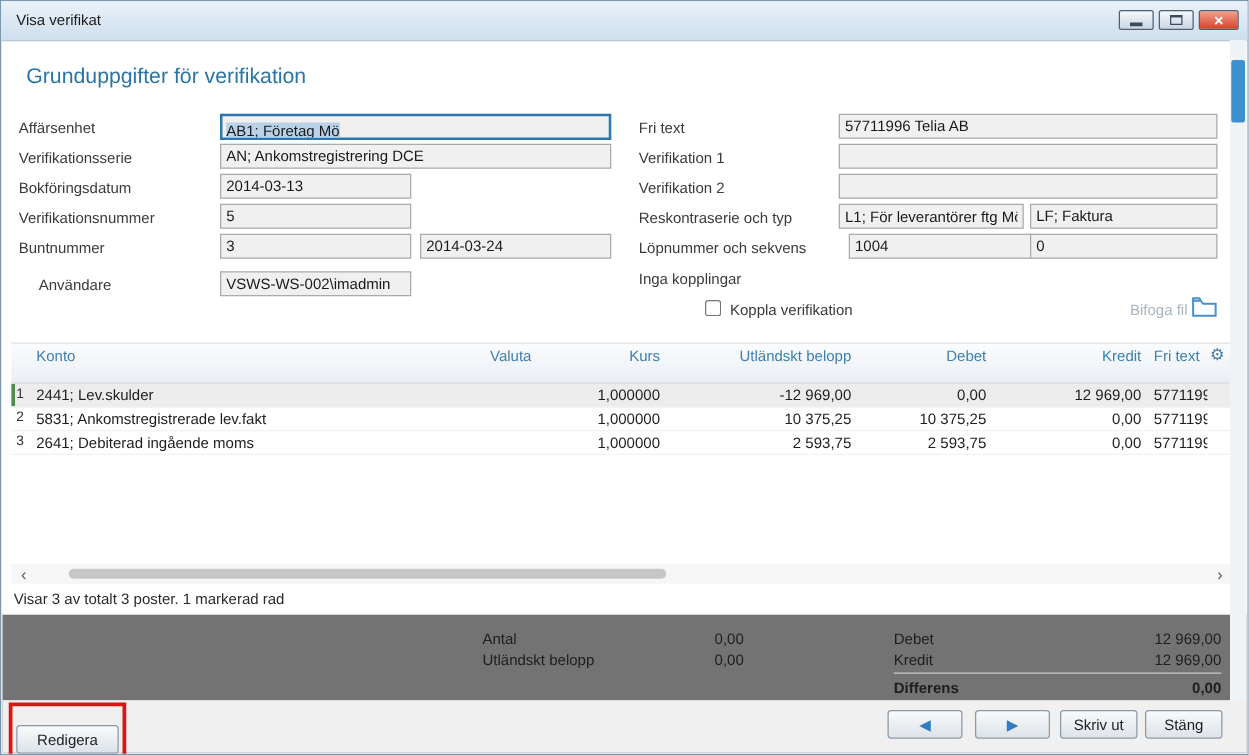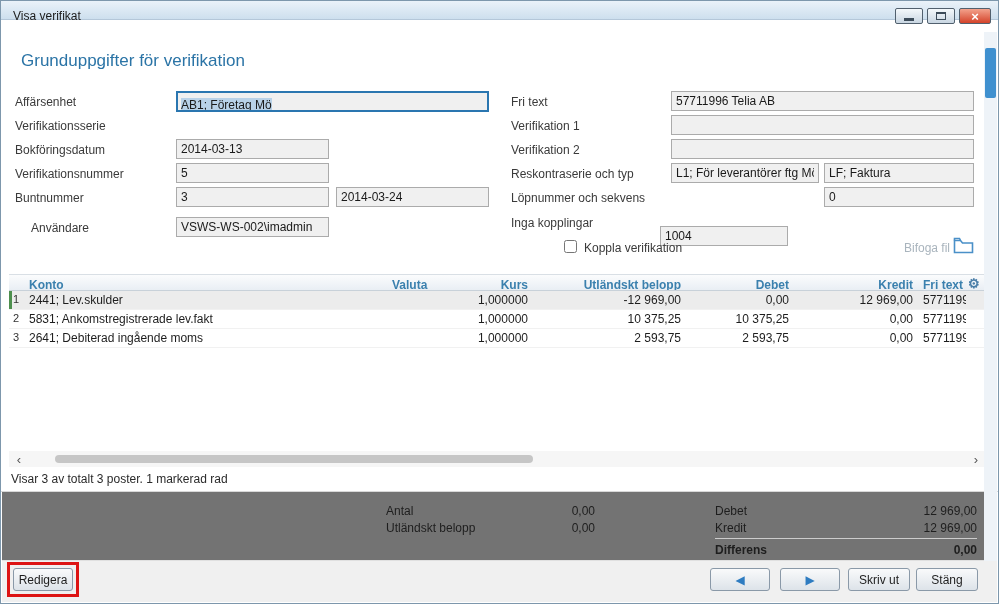--- a/index.html
+++ b/index.html
@@ -1,20 +1,20 @@
 <!DOCTYPE html>
 <html><head>
 <meta charset="utf-8">
 <style>
   * { margin:0; padding:0; box-sizing:border-box; }
   html,body { width:999px; height:604px; font-family:"Liberation Sans", sans-serif; background:#fff; }
   .window { position:relative; width:999px; height:604px; border:1px solid #7d97ac; background:#fff; overflow:hidden; }
 
   
-  .titlebar { position:absolute; top:0; left:0; right:0; height:19px;
+  .titlebar { position:absolute; top:0; left:0; right:0; height:32px;
     background:linear-gradient(#eaf2f9,#cddfee); border-bottom:1px solid #b4c7d9; }
   .title { position:absolute; left:12px; top:8px; font-size:12px; color:#1b1b1b; }
   .win-controls { position:absolute; top:7px; right:7px; display:flex; gap:4px; }
   .winbtn { width:28px; height:16px; border:1px solid #51606e; border-radius:2px;
     background:linear-gradient(#f4f8fb,#c9d6e2); display:flex; align-items:center; justify-content:center; padding:0; cursor:pointer; }
   .winbtn.close { width:32px; background:linear-gradient(#f3a28c,#d4432a); }
   .glyph-min { display:block; width:10px; height:3px; background:#3c4b59; margin-top:6px; }
   .glyph-max { display:block; width:10px; height:8px; border:1px solid #3c4b59; border-top-width:2px; background:transparent; }
   .glyph-close { font-size:13px; font-weight:bold; color:#fff; line-height:1; }
 
@@ -29,21 +29,21 @@
     font-size:12px; color:#1a1a1a; padding:5px 3px; white-space:nowrap; overflow:hidden; }
   .fake-input .sel { background:#b9d2e8; }
   .plain-text { position:absolute; font-size:12px; color:#3a3a3a; }
   .chk { position:absolute; width:13px; height:13px; }
   .gray-link { position:absolute; font-size:12px; color:#a9b4bd; }
   .attach-icon { position:absolute; }
 
   
   .table-area { position:absolute; left:8px; top:273px; width:977px; height:177px; background:#fff; }
   .grid-row { display:grid; grid-template-columns:16px 363px 68px 78px 153px 108px 124px 47px 20px; }
-  .thead { height:17px; background:linear-gradient(#fbfcfd,#e9eef4); border-top:1px solid #d9dfe5; border-bottom:1px solid #c8d1d9;font-weight:bold; }
+  .thead { height:33px; background:linear-gradient(#fbfcfd,#e9eef4); border-top:1px solid #d9dfe5; border-bottom:1px solid #c8d1d9; }
   .th { font-size:12px; color:#3b80ae; padding:3px 6px 2px 4px; white-space:nowrap; overflow:hidden; cursor:pointer; }
   .trow { height:19px; border-bottom:1px solid #f1f1f1; cursor:default; }
   .trow.selected { background:#ececec; }
   .td { font-size:12px; color:#1d1d1d; padding:2px 6px 2px 4px; white-space:nowrap; overflow:hidden; }
   .num { text-align:right; }
   .rownum { position:relative; font-size:11px; color:#333; padding:2px 2px 2px 4px; }
   .rowmarker { position:absolute; left:0; top:0; bottom:0; width:3px; background:#4d8f4d; }
   .gear-cell { padding:1px 2px; }
   .gear { font-size:13px; color:#4a7ea8; line-height:1.2; }
 
@@ -62,21 +62,21 @@
   .sumrow { position:absolute; display:flex; justify-content:space-between; font-size:12px; color:#1e1e1e; }
   .sumrow.bold { font-weight:bold; border-top:1px solid #cccccc; padding-top:4px; }
 
   
   .footer { position:absolute; left:0; right:0; bottom:0; height:42px; background:#f0f0f0; border-top:1px solid #e0e0e0; }
   .btn { position:absolute; top:7px; height:23px; font-size:12px; font-family:inherit; color:#1e1e1e;
     border:1px solid #8a99a8; border-radius:3px; background:linear-gradient(#f9fafb,#dde3e9); cursor:pointer; }
   .arrow-btn { width:60px; }
   .arrow-glyph { color:#2e7cc1; font-size:12px; }
   .red-annotation { position:absolute; left:5px; top:1px; border:3px solid #dd1414; padding:3px; }
-  .red-annotation .btn { position:static; width:60px; display:block; }
+  .red-annotation .btn { position:static; width:82px; display:block;margin-top:12px; }
 
   
   .vscroll { position:absolute; right:1px; top:31px; width:13px; height:529px; background:#eef3f8; cursor:pointer; }
   .vthumb { position:absolute; left:1px; top:16px; width:11px; height:50px; background:#3f90cf; border-radius:2px; cursor:pointer; }
 </style>
 </head>
 <body>
 
 <div class="window">
 
@@ -94,20 +94,21 @@
         </button>
     </div>
   </div>
 
   <div class="heading">Grunduppgifter för verifikation</div>
 
   <span class="flabel" style="left:14px; top:94px">Affärsenhet</span>
   <div class="fake-input" style="left:175px; top:90px; width:313px"><span class="sel">AB1; Företag Mö</span></div>
 
   <span class="flabel" style="left:14px; top:118px">Verifikationsserie</span>
+  <input class="finput" style="left: 175px; top: 114px; width: 313px;" readonly="" value="AN; Ankomstregistrering DCE">
 
   <span class="flabel" style="left:14px; top:142px">Bokföringsdatum</span>
   <input class="finput" style="left: 175px; top: 138px; width: 153px;" readonly="" value="2014-03-13">
 
   <span class="flabel" style="left:14px; top:166px">Verifikationsnummer</span>
   <input class="finput" style="left: 175px; top: 162px; width: 153px;" readonly="" value="5">
 
   <span class="flabel" style="left:14px; top:190px">Buntnummer</span>
   <input class="finput" style="left: 175px; top: 186px; width: 153px;" readonly="" value="3">
   <input class="finput" style="left: 335px; top: 186px; width: 153px;" readonly="" value="2014-03-24">
@@ -122,21 +123,21 @@
   <input class="finput" style="left: 670px; top: 114px; width: 303px;" readonly="" value="">
 
   <span class="flabel" style="left:510px; top:142px">Verifikation 2</span>
   <input class="finput" style="left: 670px; top: 138px; width: 303px;" readonly="" value="">
 
   <span class="flabel" style="left:510px; top:166px">Reskontraserie och typ</span>
   <input class="finput" style="left: 670px; top: 162px; width: 148px;" readonly="" value="L1; För leverantörer ftg Mö">
   <input class="finput" style="left: 823px; top: 162px; width: 150px;" readonly="" value="LF; Faktura">
 
   <span class="flabel" style="left:510px; top:190px">Löpnummer och sekvens</span>
-  <input class="finput" style="left: 659px; top: 186px; width: 128px; margin-top: 39px;" readonly="" value="1004">
+  <input class="finput" style="left: 678px; top: 186px; width: 148px;" readonly="" value="1004">
   <input class="finput" style="left: 823px; top: 186px; width: 150px;" readonly="" value="0">
 
   <span class="plain-text" style="left:510px; top:215px">Inga kopplingar</span>
 
   <input type="checkbox" class="chk" style="left: 563px; top: 239px;">
   <span class="plain-text" style="left:583px; top:240px">Koppla verifikation</span>
 
   <span class="gray-link" style="left:903px; top:240px">Bifoga fil</span>
   <span class="attach-icon" style="left:952px; top:236px">
     <svg width="21" height="17" viewBox="0 0 21 17">

